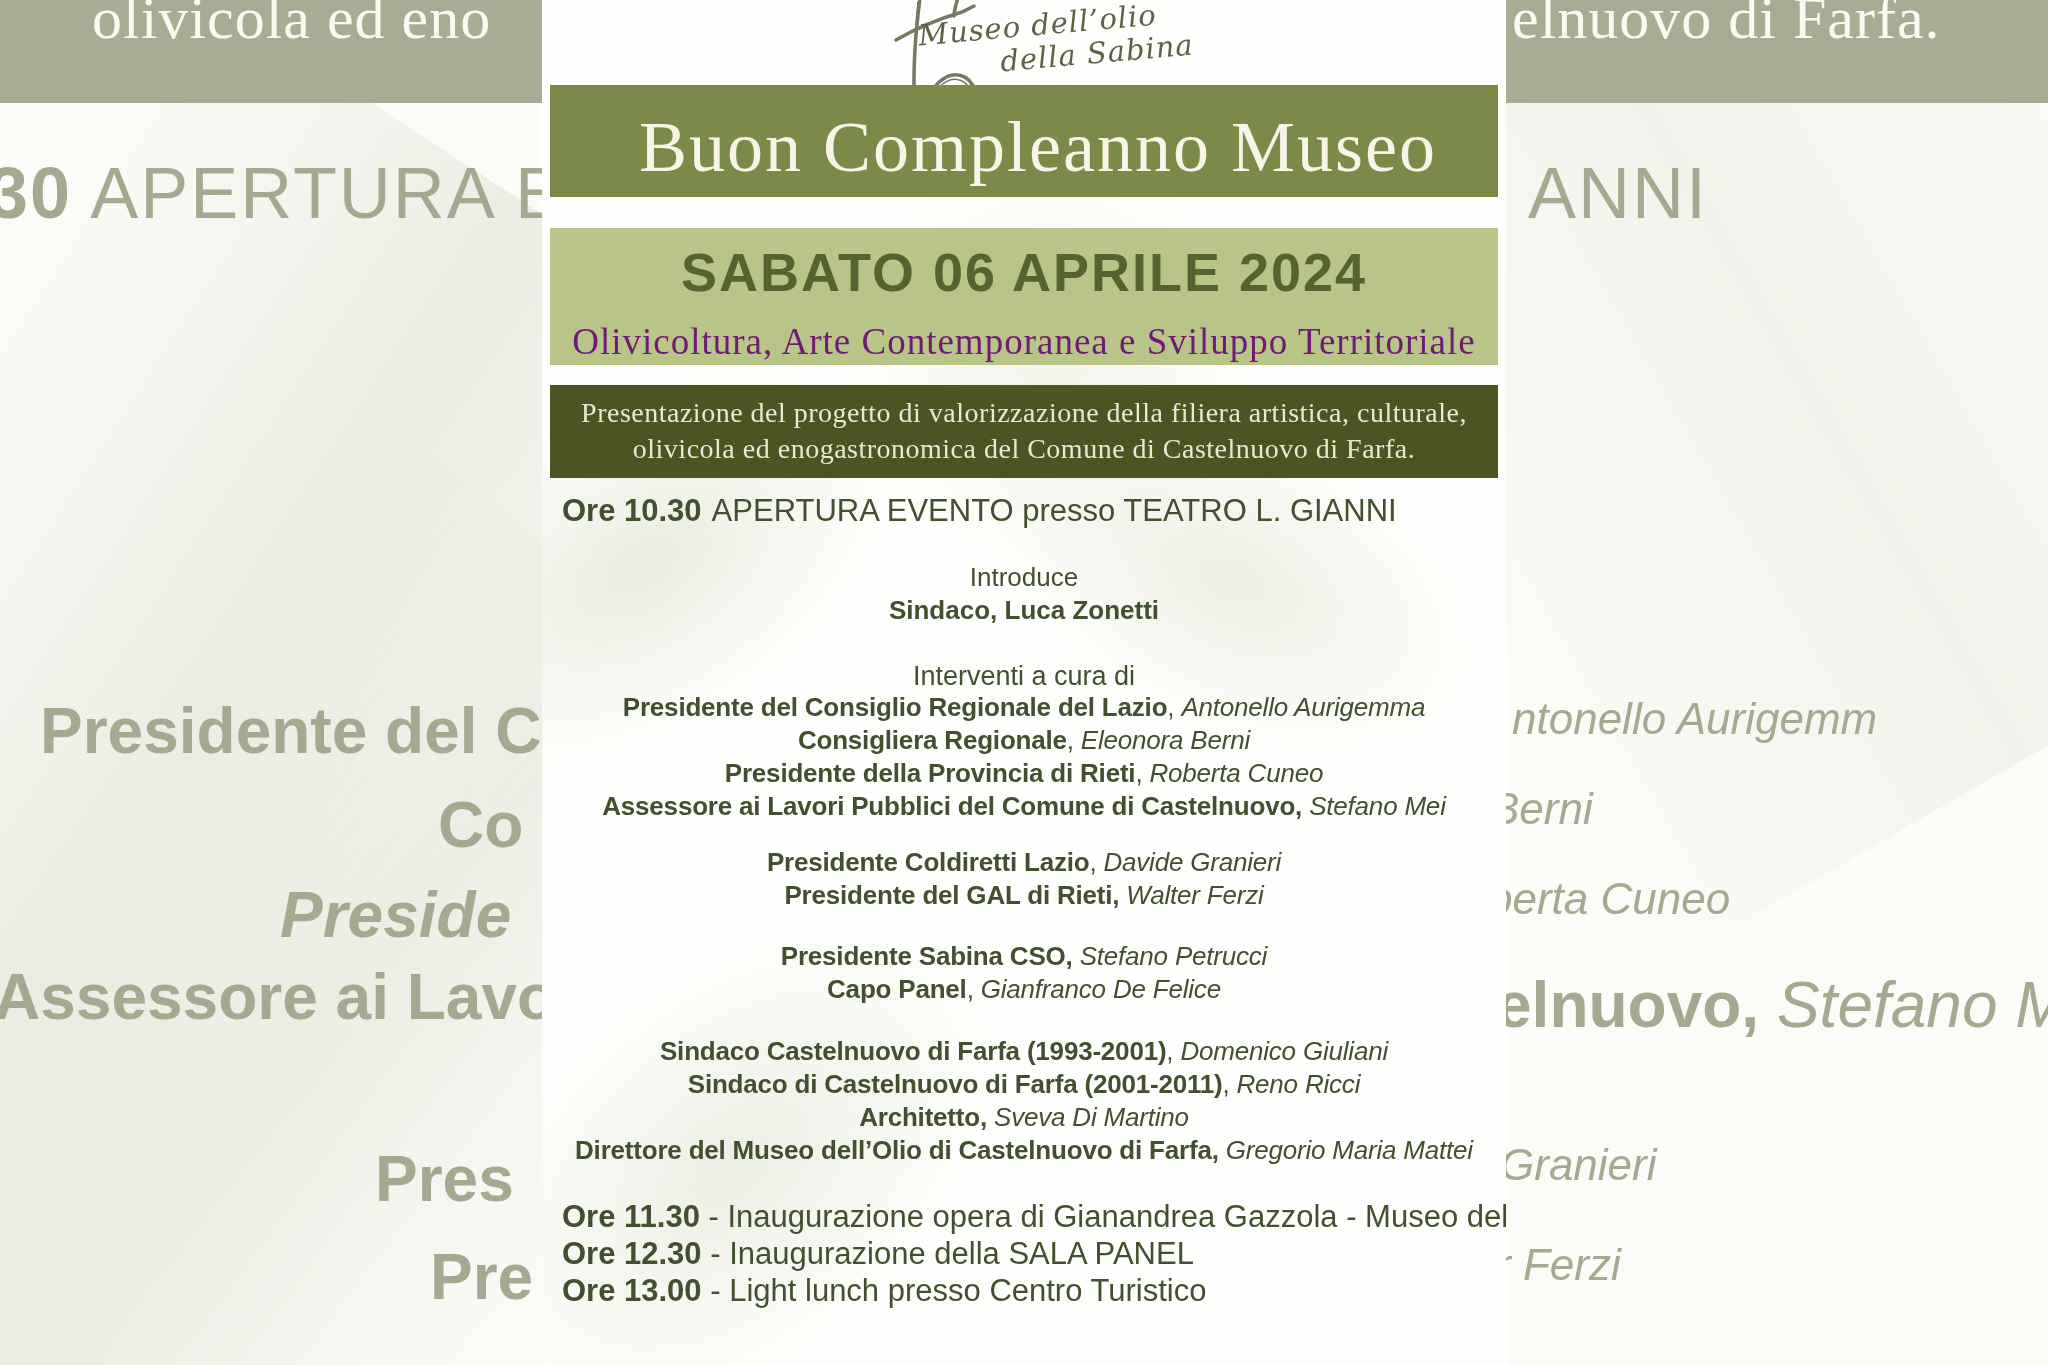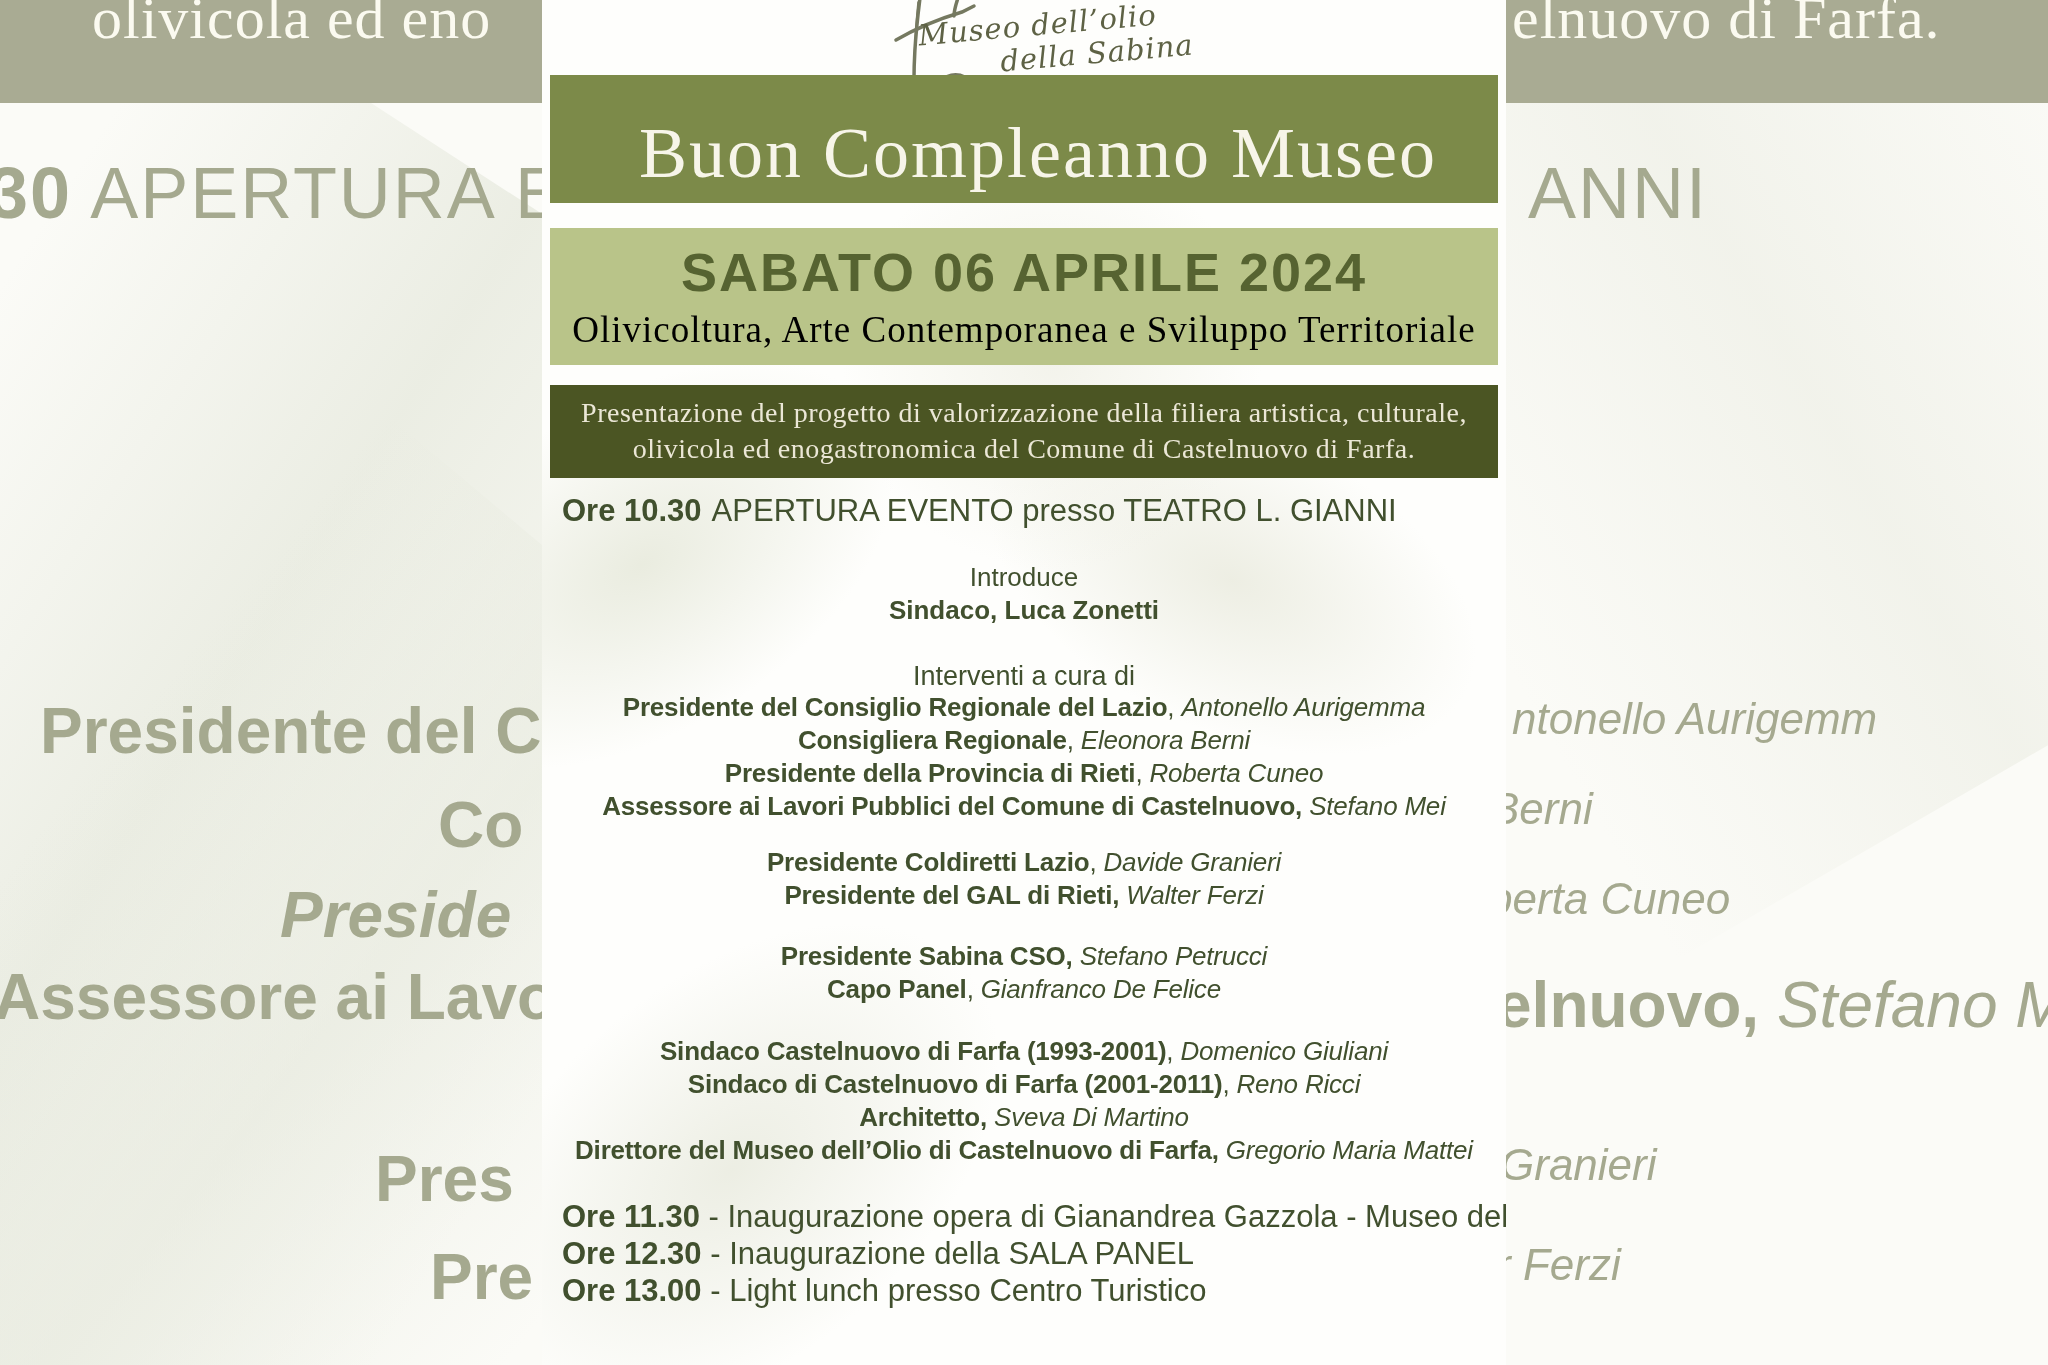--- a/index.html
+++ b/index.html
@@ -50,28 +50,28 @@
        background:radial-gradient(closest-side,rgba(236,236,224,.6),rgba(236,236,224,0));}
 
   .logo{position:absolute;left:0;top:0;width:964px;height:170px;}
   .logo svg{position:absolute;left:320px;top:-4px;}
   .logo .l1,.logo .l2{position:absolute;font-family:"DejaVu Serif",serif;font-style:italic;
        color:var(--logo_ink);font-size:29px;white-space:nowrap;transform:rotate(-5deg);letter-spacing:1px;}
   .logo .l1{left:376px;top:8px;}
   .logo .l2{left:458px;top:36px;}
 
   .band{position:absolute;left:8px;width:948px;text-align:center;}
-  .band-title{top:75px;height:128px;background:var(--banner_olive);display:flex;align-items:flex-end;justify-content:center;padding-left:28px;}
+  .band-title{top:85px;height:112px;background:var(--banner_olive);display:flex;align-items:flex-end;justify-content:center;padding-left:28px;}
   .band-title .t{font-family:"Liberation Serif","DejaVu Serif",serif;font-size:72px;color:var(--cream);
        letter-spacing:2px;line-height:1;padding-bottom:14px;white-space:nowrap;}
   .band-date{top:228px;height:137px;background:var(--banner_light);padding-top:17px;}
   .band-date .d{font-family:Liberation Sans, sans-serif;font-weight:bold;font-size:54px;
        color:var(--date);letter-spacing:2px;line-height:1;}
-  .band-date .st{font-family:"Liberation Serif","DejaVu Serif",serif;font-size:37px;color:#000000;
-       letter-spacing:1px;margin-top:12px;line-height:1;}
+  .band-date .st{font-family:"Liberation Serif","DejaVu Serif",serif;font-size:37px;color:#701a75;
+       letter-spacing:1px;margin-top:24px;line-height:1;}
   .band-intro{top:385px;height:93px;background:var(--banner_dark);padding-top:10px;}
   .band-intro .il{font-family:"Liberation Serif","DejaVu Serif",serif;font-size:28px;color:#ebe7d6;
        line-height:36px;letter-spacing:.5px;white-space:nowrap;}
 
   .txt{position:absolute;color:var(--ink);white-space:nowrap;}
   .left-line{left:20px;font-size:31px;}
   .opening{top:493px;}
   .opening .gap{margin-left:10px;}
   .cblock{left:0;width:964px;text-align:center;}
   .introduce{top:561px;font-size:26px;line-height:33px;}

